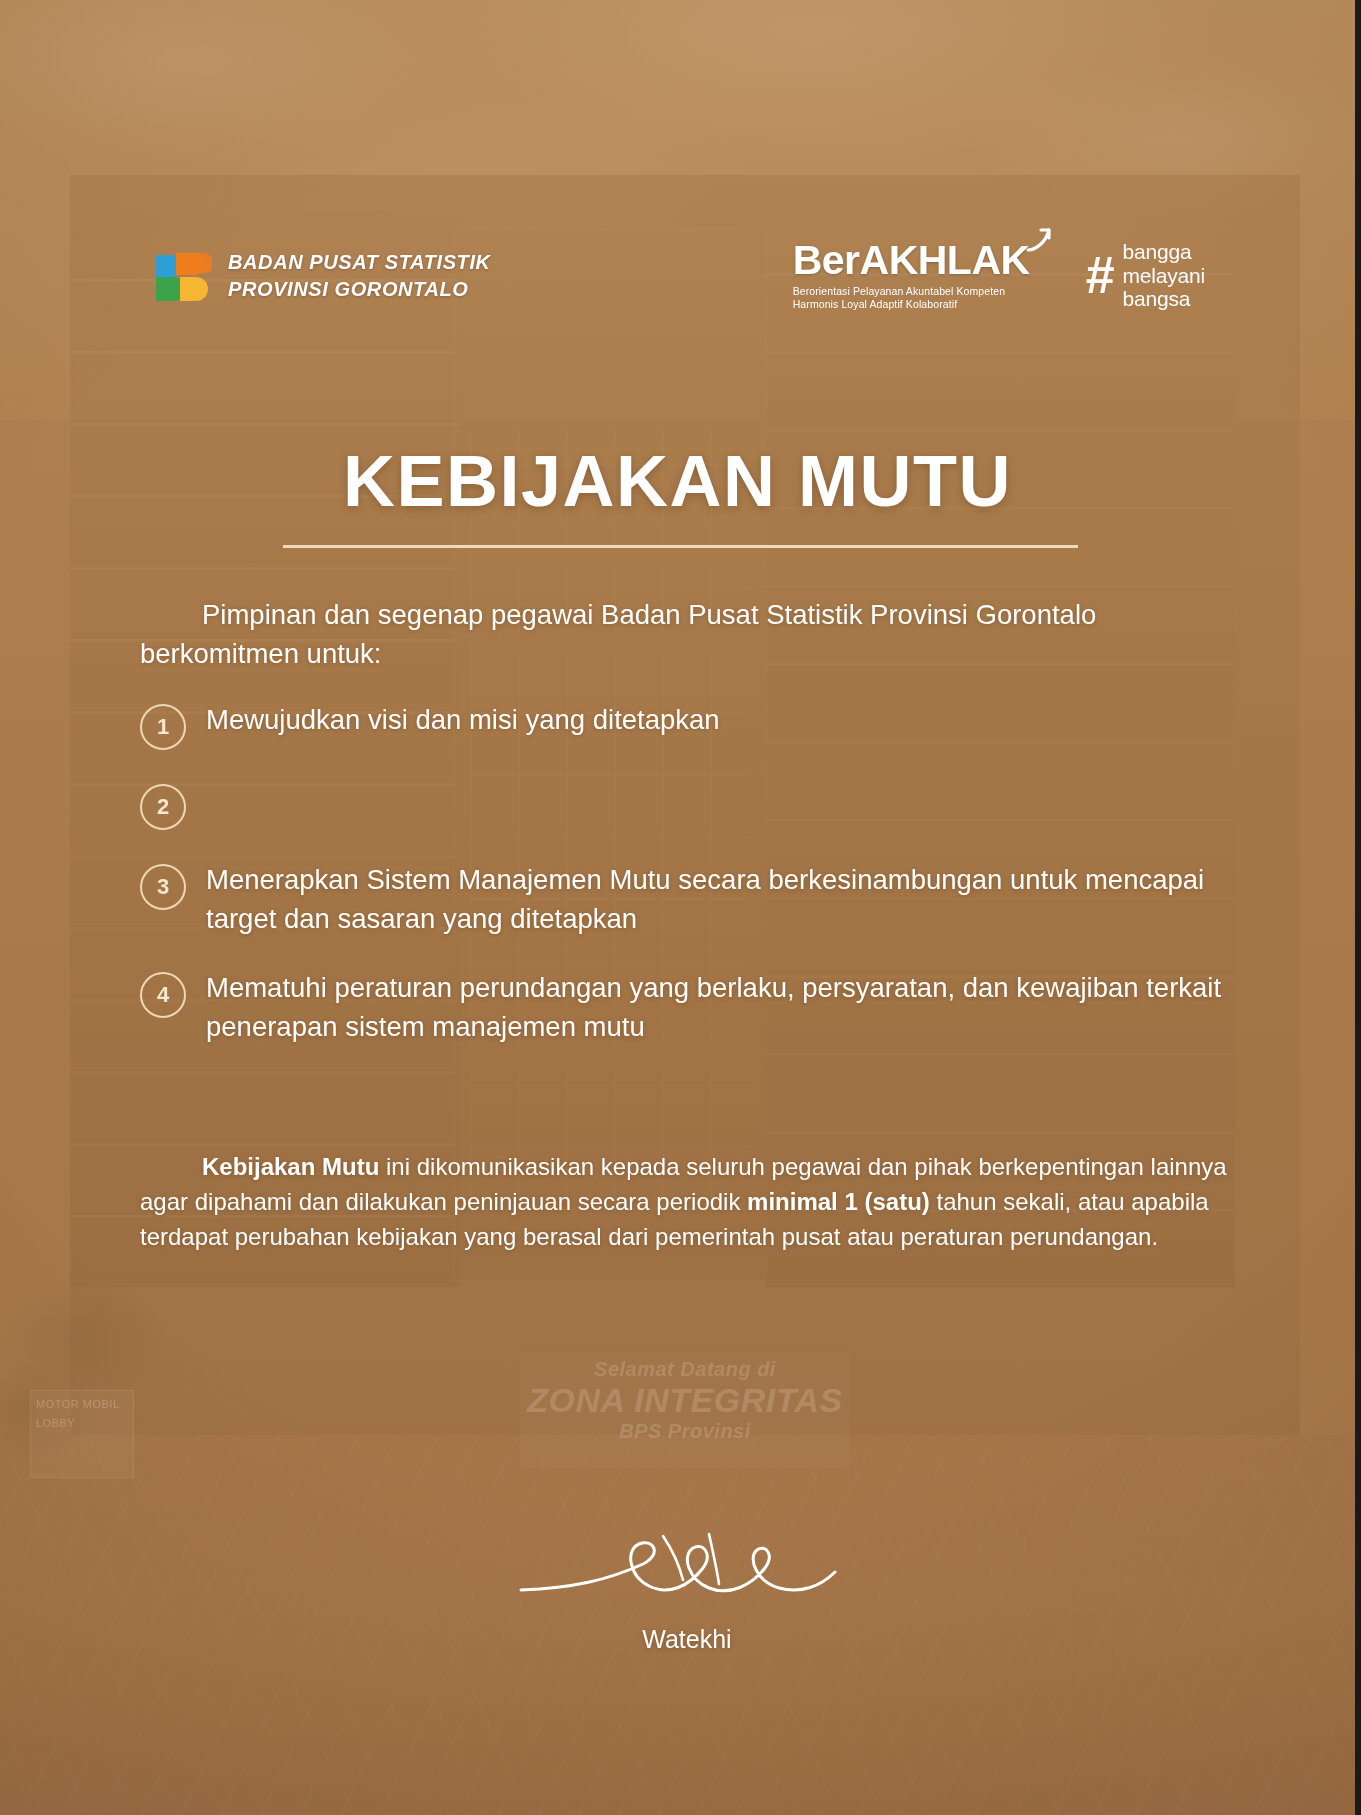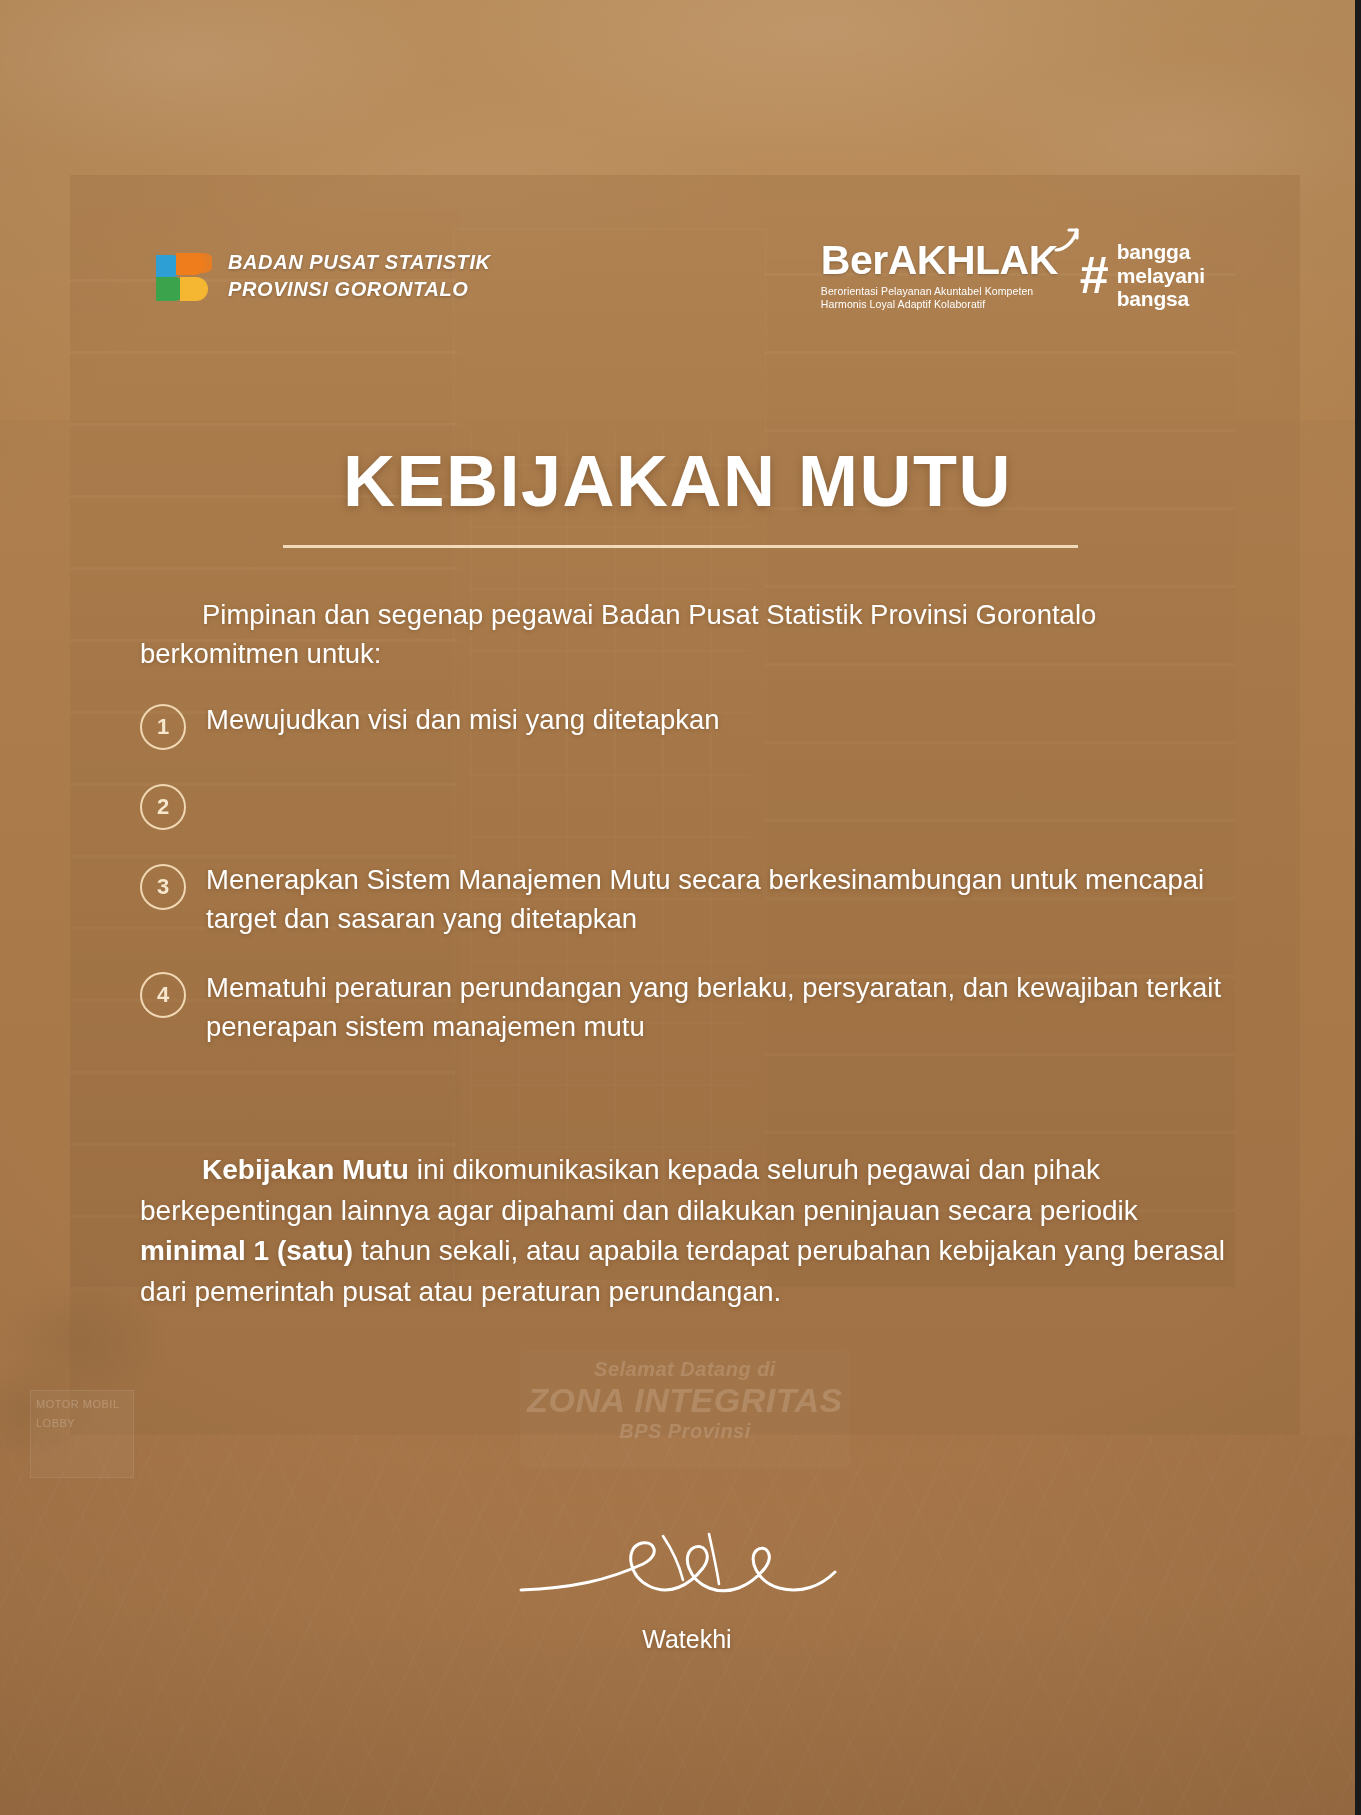--- a/index.html
+++ b/index.html
@@ -156,21 +156,21 @@
     font-style: italic;
     letter-spacing: 0.6px;
     line-height: 1.35;
     color: #ffffff;
     text-shadow: 0 1px 3px rgba(0,0,0,0.25);
   }
   .header-right {
     margin-left: auto;
     display: flex;
     align-items: center;
-    gap: 22px;
+    gap: 56px;
   }
   .berakhlak { text-align: left; }
   .berakhlak-word {
     font-size: 41px;
     font-weight: bold;
     letter-spacing: -0.5px;
     line-height: 1;
     position: relative;
     display: inline-block;
     text-shadow: 0 1px 3px rgba(0,0,0,0.25);
@@ -186,21 +186,21 @@
     font-size: 10.5px;
     font-weight: normal;
     line-height: 1.25;
     margin-top: 4px;
     letter-spacing: 0.1px;
   }
   .bangga { display: flex; align-items: center; gap: 8px; }
   .hash { font-size: 52px; font-weight: bold; line-height: 0.9; }
   .bangga-lines {
     font-size: 21px;
-    font-weight: bold;
+    font-weight: normal;
     line-height: 1.12;
     letter-spacing: -0.2px;
   }
 
   .title {
     position: absolute;
     top: 440px;
     left: 0; right: 0;
     text-align: center;
     font-size: 72px;
@@ -260,21 +260,21 @@
     line-height: 1.42;
     text-shadow: 0 1px 4px rgba(80,50,20,0.32);
   }
   .point-text b { font-weight: normal; }
 
   .closing {
     position: absolute;
     top: 1150px;
     left: 140px;
     width: 1090px;
-    font-size: 28px;
+    font-size: 24px;
     line-height: 1.45;
     text-indent: 62px;
     text-shadow: 0 1px 4px rgba(80,50,20,0.32);
   }
 
   .sign-block {
     position: absolute;
     top: 1412px;
     left: 0; right: 0;
     text-align: center;

